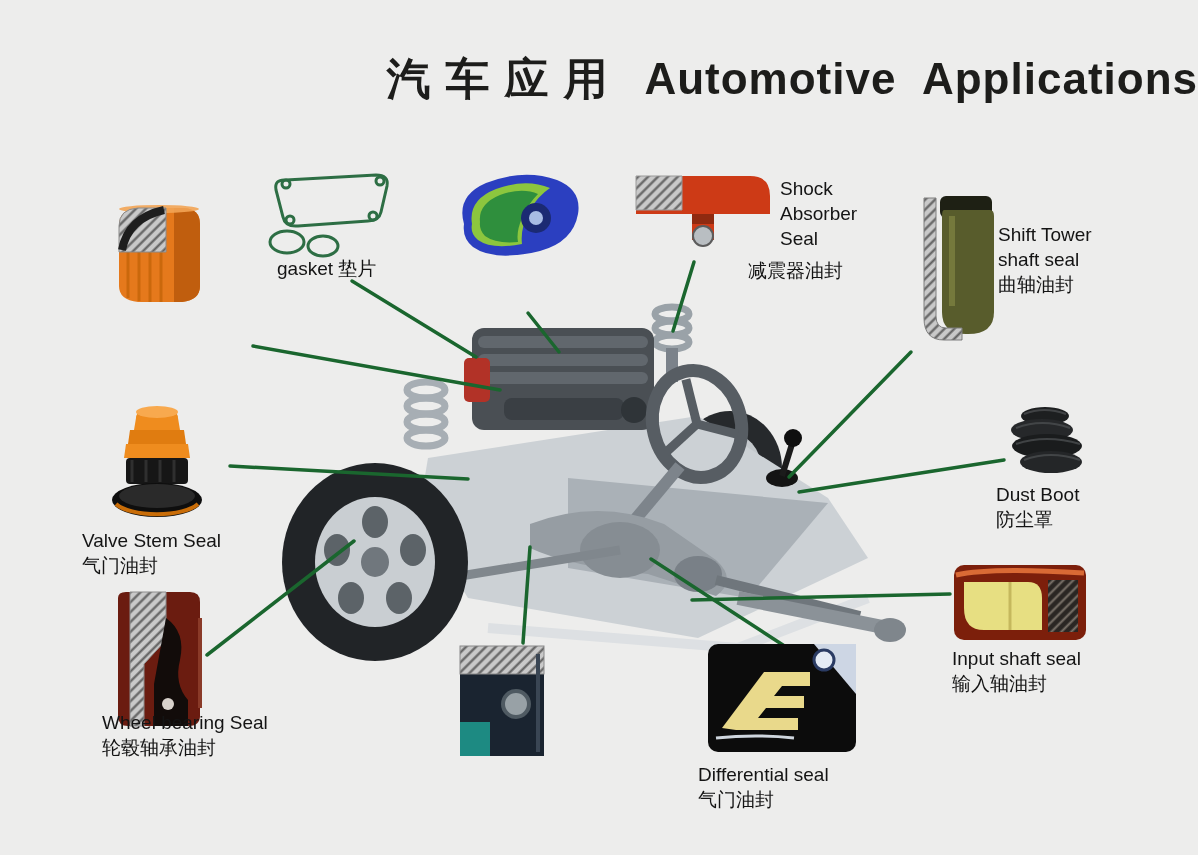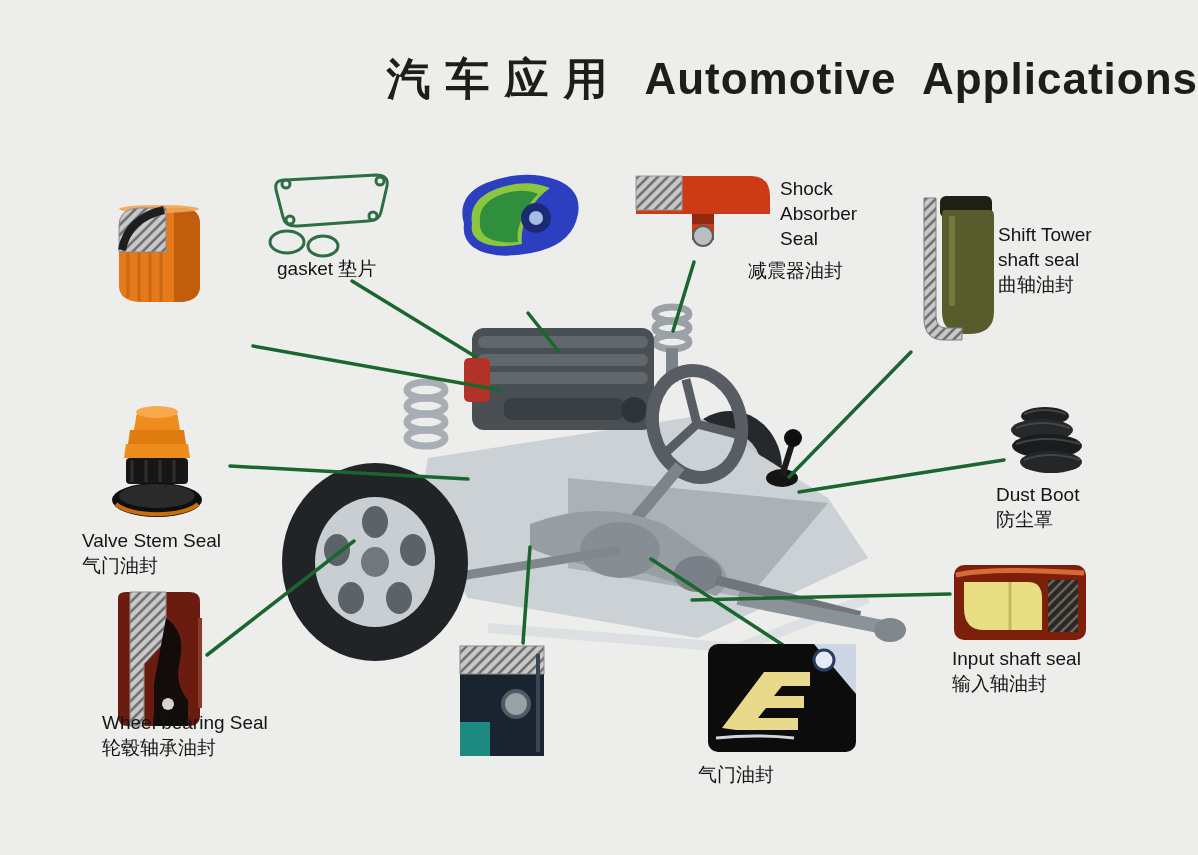--- a/index.html
+++ b/index.html
@@ -291,16 +291,17 @@
     <span class="line">输入轴油封</span>
   </div>
 
   <div class="label" style="left:102px;top:710px;width:190px">
     <span class="line">Wheel bearing Seal</span>
     <span class="line">轮毂轴承油封</span>
   </div>
 
 
   <div class="label center" style="left:698px;top:762px;width:165px">
+    <span class="line">Differential seal</span>
     <span class="line">气门油封</span>
   </div>
 
 </div>
 
 </body></html>

